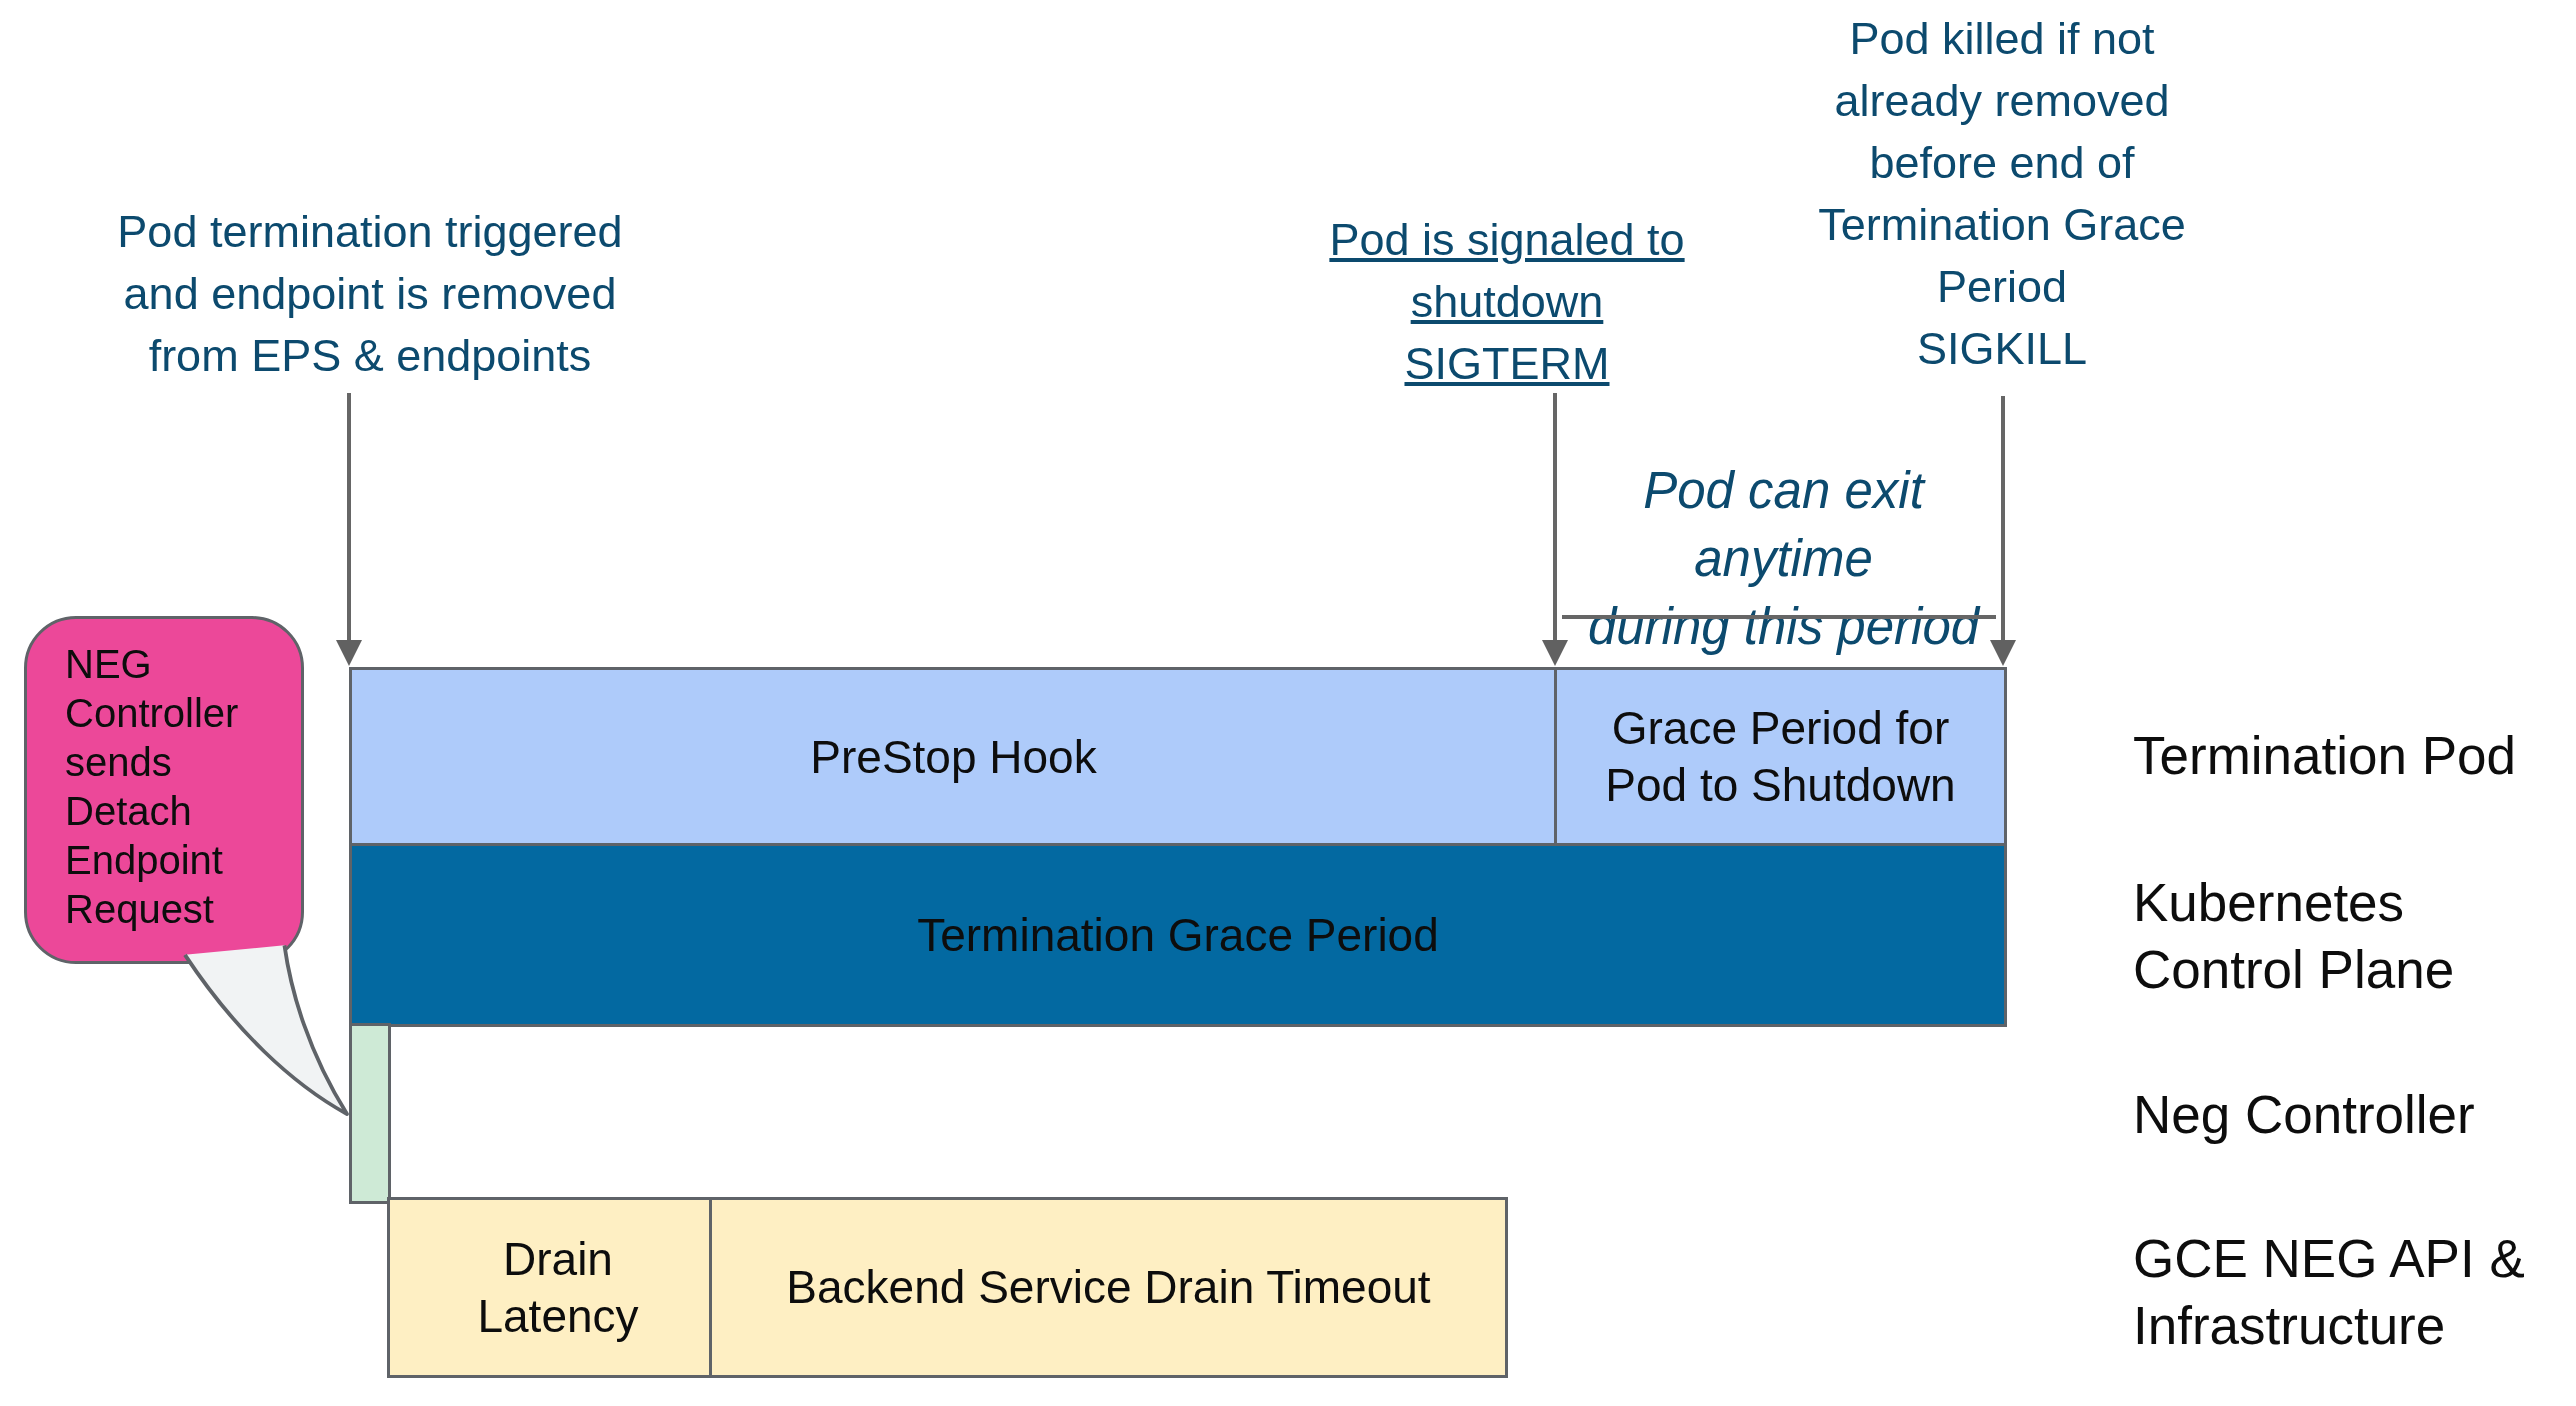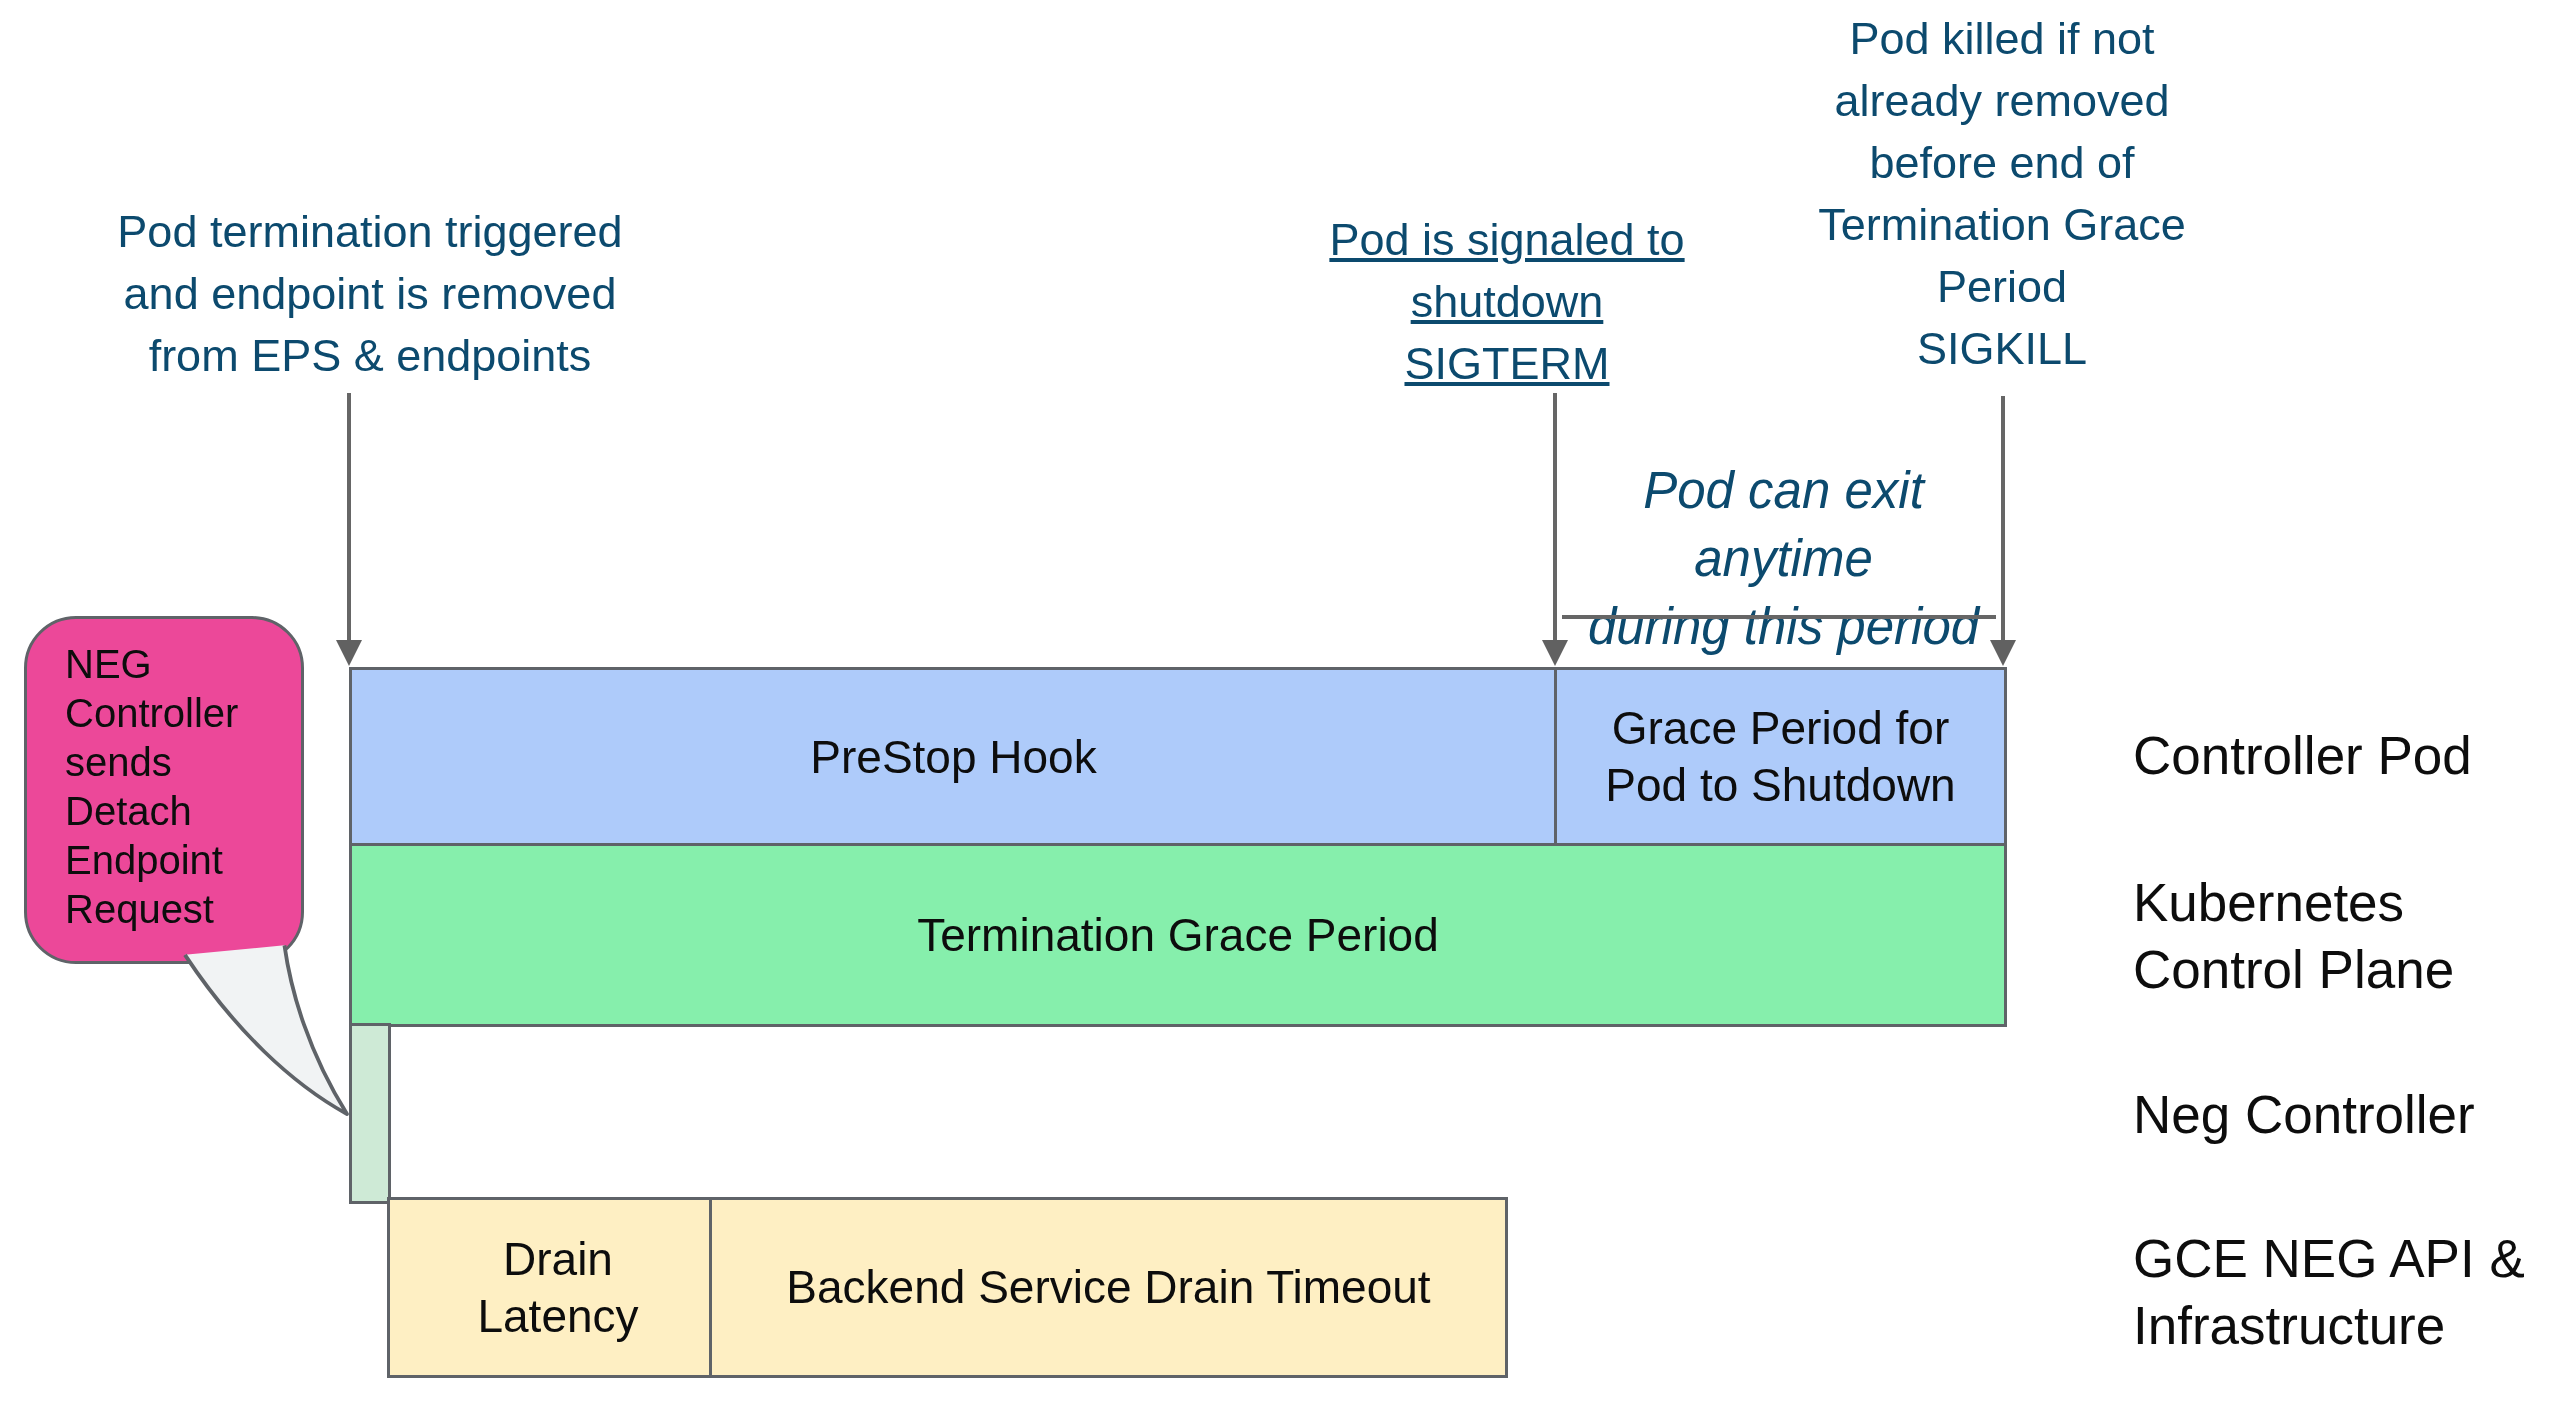--- a/index.html
+++ b/index.html
@@ -49,21 +49,21 @@
     display: flex;
     align-items: center;
     justify-content: center;
     text-align: center;
     font-size: 46px;
     line-height: 57px;
     white-space: pre-line;
     color: #0d0d0d;
   }
   .bar.blue-top    { background: #aecbfa; }
-  .bar.blue-bottom { background: #86efac; }
+  .bar.blue-bottom { background: #0369a1; }
   .bar.green       { background: #ceead6; }
   .bar.yellow      { background: #feefc3; }
   .lane {
     position: absolute;
     left: 2133px;
     font-size: 53px;
     line-height: 67px;
     white-space: pre-line;
     color: #0d0d0d;
   }
@@ -141,21 +141,21 @@
 
   <div class="bar yellow" style="left:387px; top:1197px; width:326px; height:181px;padding-left:16px;">
     <span>Drain
 Latency</span>
   </div>
 
   <div class="bar yellow" style="left:709px; top:1197px; width:799px; height:181px;">
     <span>Backend Service Drain Timeout</span>
   </div>
 
-  <div class="lane" style="top:722px;">Controller Pod</div>
+  <div class="lane" style="top:722px;">Termination Pod</div>
 
   <div class="lane" style="top:869px;">Kubernetes
 Control Plane</div>
 
   <div class="lane" style="top:1081px;">Neg Controller</div>
 
   <div class="lane" style="top:1225px;">GCE NEG API &amp;
 Infrastructure</div>
 
   <div id="bubble">

